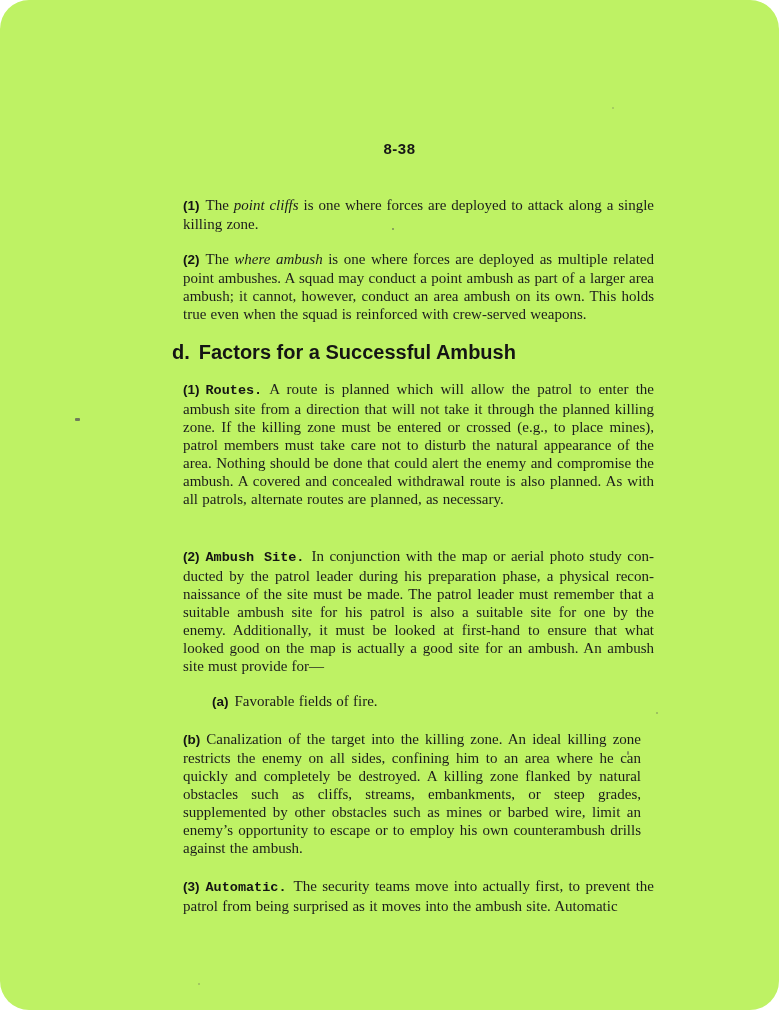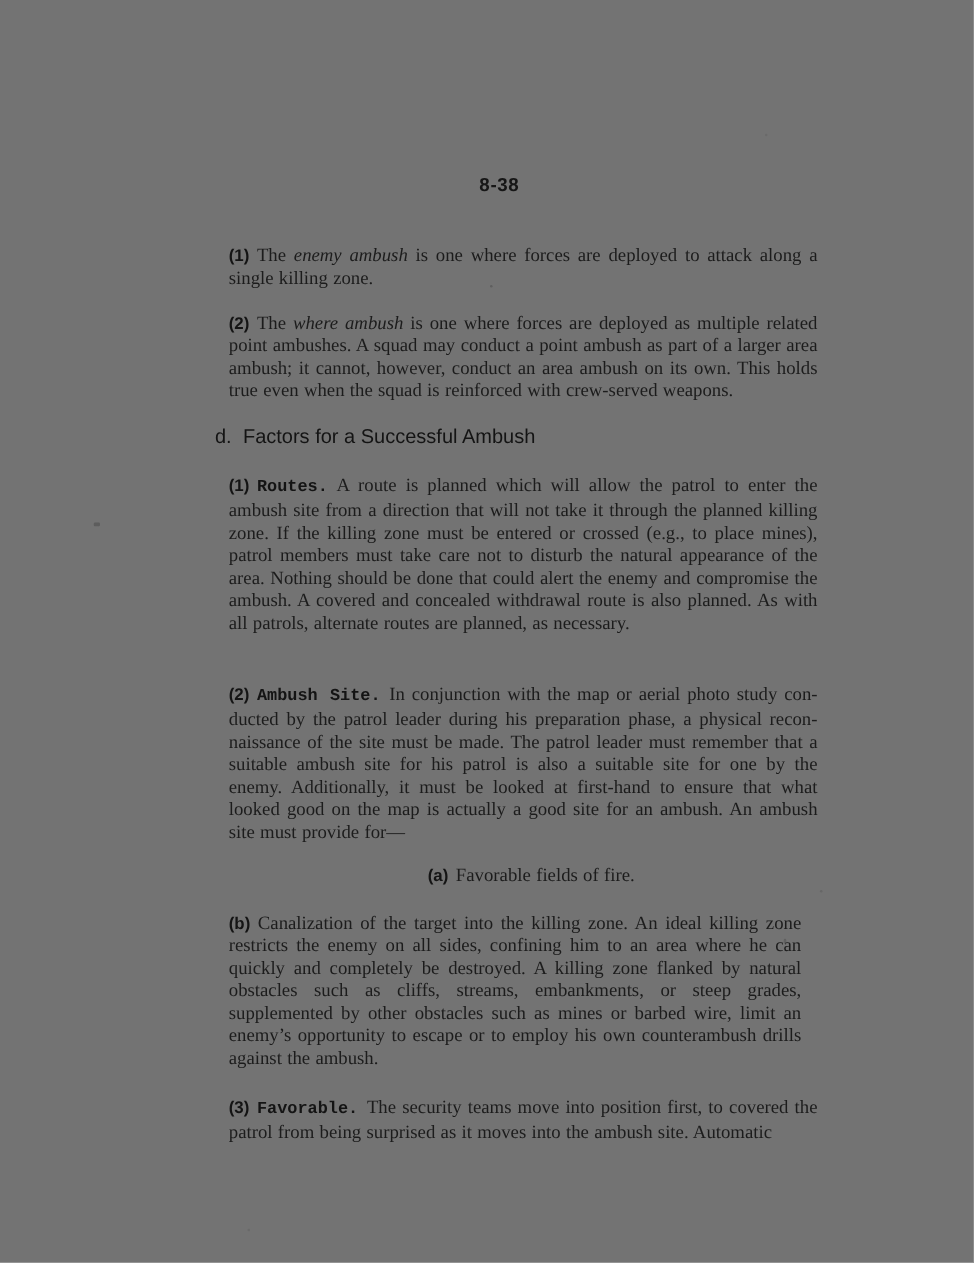--- a/index.html
+++ b/index.html
@@ -4,23 +4,24 @@
 <style>
   html, body { margin: 0; padding: 0; }
   body {
     width: 779px; height: 1010px;
     background: #ffffff;
     font-family: "Liberation Serif", serif;
   }
   .page {
     position: relative;
     width: 779px; height: 1010px;
-    background: #737373;
+    background: #bef264;
     overflow: hidden;
     color: #1c1c1c;
+    border-radius: 29px;
   }
   .page-number {
     position: absolute;
     top: 140px; left: 20px; width: 759px;
     text-align: center;
     font-family: "Liberation Sans", sans-serif;
     font-weight: bold;
     font-size: 15px;
     letter-spacing: 0.5px;
     color: #161616;
@@ -38,43 +39,43 @@
     font-family: "Liberation Sans", sans-serif;
     font-weight: bold;
     font-size: 13.5px;
     color: #141414;
   }
   .lb { margin-right: 6px; }
   .ti { margin-right: 7px; font-family: Liberation Mono, monospace; }
   .heading {
     position: absolute;
     font-family: "Liberation Sans", sans-serif;
-    font-weight: normal;
-    font-size: 16px;
+    font-weight: bold;
+    font-size: 20px;
     color: #141414;
     white-space: nowrap;
   }
   .heading .marker { margin-right: 9px; }
-  .single { text-align: center; }
+  .single { text-align: left; margin-left: 16px; }
   i { font-style: italic; }
   .speck {
     position: absolute;
     background: #555;
     border-radius: 1px;
   }
 </style>
 </head>
 <body>
 
 <div class="page">
 
   <div class="page-number">8-38</div>
 
   <div class="block" style="top:196px; left:183px; width:471px;">
-    <span class="lb">(1)</span><span><span>The</span> <i>enemy ambush</i> <span>is one where forces are deployed to attack along a single killing zone.</span></span>
+    <span class="lb">(1)</span><span><span>The</span> <i>point cliffs</i> <span>is one where forces are deployed to attack along a single killing zone.</span></span>
   </div>
 
   <div class="block" style="top:250px; left:183px; width:471px;">
     <span class="lb">(2)</span><span><span>The</span> <i>where ambush</i> <span>is one where forces are deployed as multiple related point ambushes. A squad may conduct a point ambush as part of a larger area ambush; it cannot, however, conduct an area ambush on its own. This holds true even when the squad is reinforced with crew-served weapons.</span></span>
   </div>
 
   <div class="heading" style="top:341px; left:172px;">
     <span class="marker">d.</span><span>Factors for a Successful Ambush</span>
   </div>
 
@@ -88,21 +89,21 @@
 
   <div class="block single" style="top:692px; left:196px; width:458px;">
     <span class="lb">(a)</span><span>Favorable fields of fire.</span>
   </div>
 
   <div class="block" style="top:730px; left:183px; width:458px;">
     <span class="lb">(b)</span><span>Canalization of the target into the killing zone. An ideal killing zone restricts the enemy on all sides, confining him to an area where he can quickly and completely be destroyed. A killing zone flanked by natural obstacles such as cliffs, streams, embankments, or steep grades, supplemented by other obstacles such as mines or barbed wire, limit an enemy’s opportunity to escape or to employ his own counter­ambush drills against the ambush.</span>
   </div>
 
   <div class="block" style="top:877px; left:183px; width:471px;">
-    <span class="lb">(3)</span><span class="ti">Favorable.</span><span>The security teams move into position first, to covered the patrol from being surprised as it moves into the ambush site. Automatic</span>
+    <span class="lb">(3)</span><span class="ti">Automatic.</span><span>The security teams move into actually first, to prevent the patrol from being surprised as it moves into the ambush site. Automatic</span>
   </div>
 
   <div class="speck" style="top:418px; left:75px; width:5px; height:3px; opacity:.75;"></div>
   <div class="speck" style="top:751px; left:627px; width:2px; height:4px; opacity:.6;"></div>
   <div class="speck" style="top:228px; left:392px; width:2px; height:2px; opacity:.65;"></div>
   <div class="speck" style="top:712px; left:656px; width:2px; height:2px; opacity:.4;"></div>
   <div class="speck" style="top:107px; left:612px; width:2px; height:2px; opacity:.3;"></div>
   <div class="speck" style="top:983px; left:198px; width:2px; height:2px; opacity:.35;"></div>
 
 </div>

